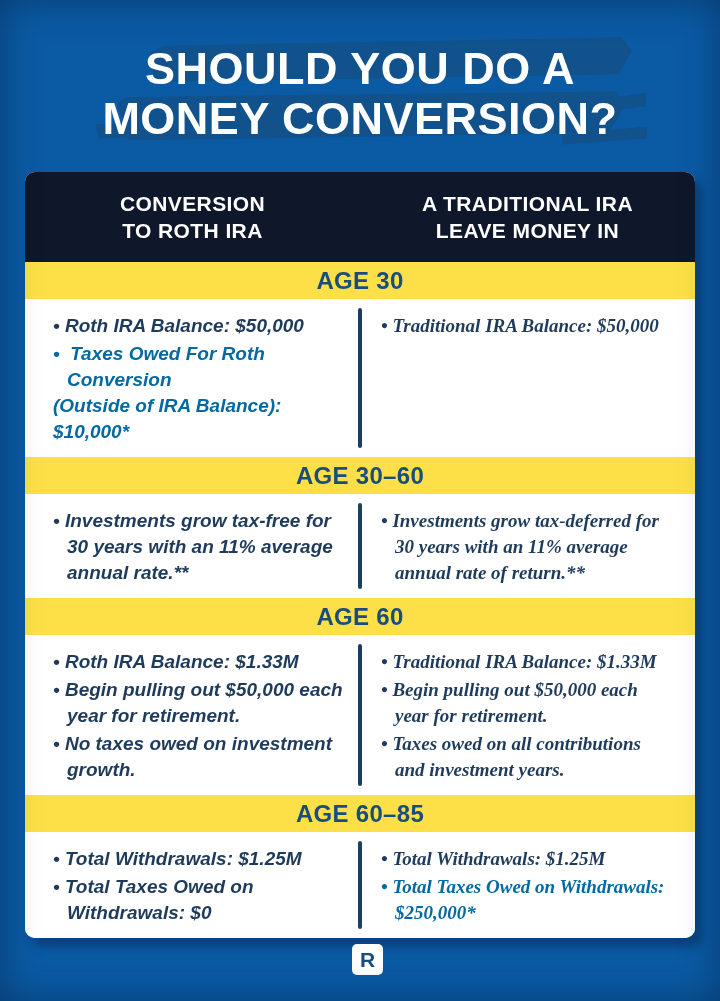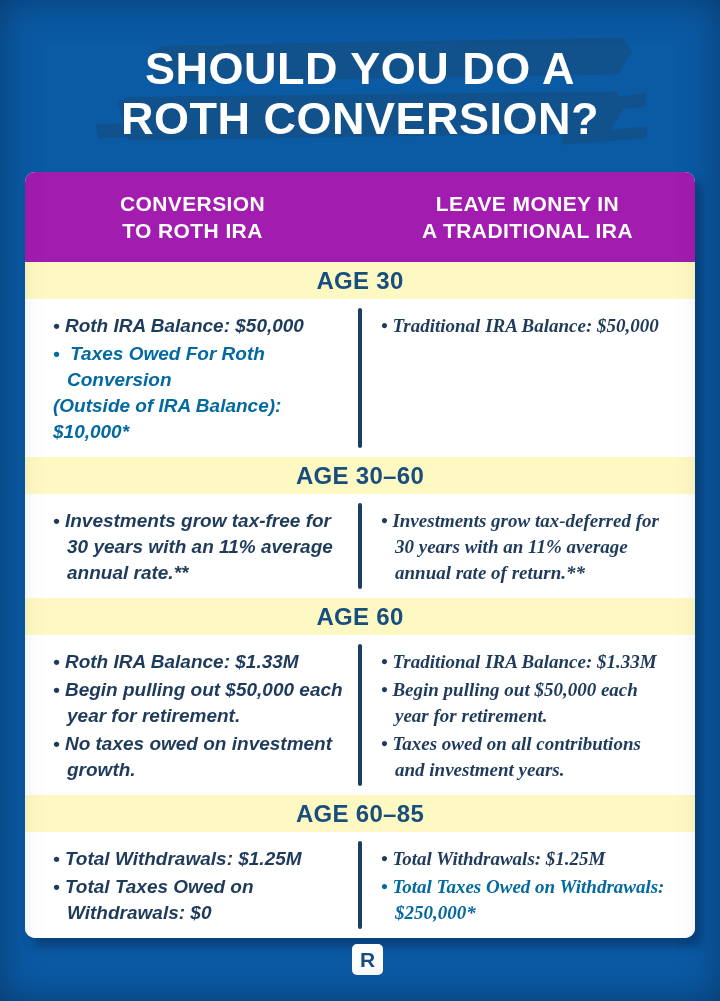--- a/index.html
+++ b/index.html
@@ -40,30 +40,30 @@
   .stroke-4 { left:96px; top:122px; width:62px; height:16px; transform:rotate(-4deg); clip-path:polygon(0 0,100% 15%,97% 100%,3% 90%); }
   .stroke-5 { left:562px; top:130px; width:86px; height:12px; transform:rotate(-5deg); clip-path:polygon(0 10%,100% 0,98% 100%,0 90%); }
 
   
   .card {
     position:absolute; left:25px; top:172px; width:670px; z-index:10;
     background:#ffffff; border-radius:10px; overflow:hidden;
     box-shadow: 7px 9px 8px rgba(8,48,92,.55);
   }
   .card-header {
-    height:90px; background:#a21caf;
+    height:90px; background:#0f172a;
     display:flex; align-items:center;
   }
   .card-header .hcol {
     flex:1; text-align:center;
     color:#ffffff; font-weight:800; font-size:21px; line-height:27px;
     letter-spacing:.4px;
   }
   .band {
-    height:37px; background:#fef9c3;
+    height:37px; background:#fde047;
     display:flex; align-items:center; justify-content:center;
     color:#174e7d; font-weight:800; font-size:24px; letter-spacing:.3px;
   }
   .content {
     position:relative; display:flex; background:#ffffff;
   }
   .content::after {
     content:""; position:absolute; left:50%; top:9px; bottom:9px;
     width:4px; margin-left:-2px; background:#1b3f63; border-radius:2px;
   }
@@ -97,33 +97,33 @@
 <body>
 
 <div class="stroke stroke-1"></div>
 <div class="stroke stroke-2"></div>
 <div class="stroke stroke-3"></div>
 <div class="stroke stroke-4"></div>
 <div class="stroke stroke-5"></div>
 
 <div class="title-wrap">
   <div class="title-line">SHOULD YOU DO A</div>
-  <div class="title-line">ROTH CONVERSION?</div>
+  <div class="title-line">MONEY CONVERSION?</div>
 </div>
 
 <div class="card">
 
   <div class="card-header">
     <div class="hcol">
       <div>CONVERSION</div>
       <div>TO ROTH IRA</div>
     </div>
     <div class="hcol">
+      <div>A TRADITIONAL IRA</div>
       <div>LEAVE MONEY IN</div>
-      <div>A TRADITIONAL IRA</div>
     </div>
   </div>
 
   <div class="band">AGE 30</div>
   <div class="content c1">
     <div class="col">
       <div class="item">Roth IRA Balance: $50,000</div>
       <div class="item orange">
         <span>Taxes Owed For Roth Conversion</span>
         <span class="cont">(Outside of IRA Balance): $10,000*</span>

